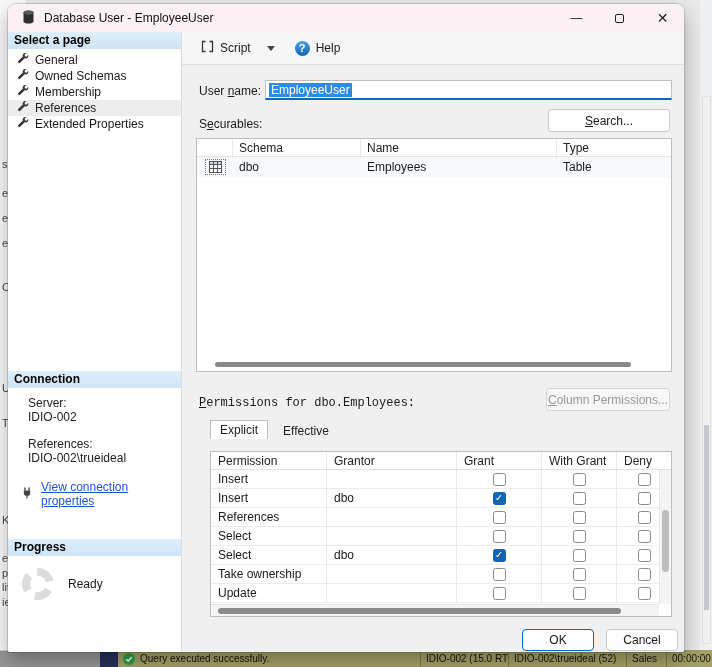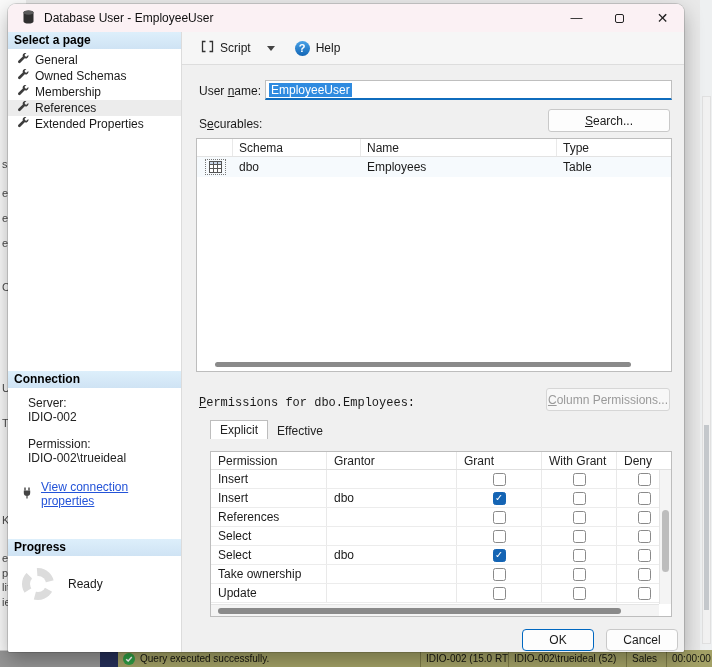--- a/index.html
+++ b/index.html
@@ -78,21 +78,21 @@
   .c-schema { width:128px; padding-left:6px; border-right:1px solid #e9e9e9; }
   .c-name { width:196px; padding-left:6px; border-right:1px solid #e9e9e9; }
   .c-type { flex:1; padding-left:6px; }
   .sec-row { display:flex; height:20px; background:#f6fafd; }
   .focus-dotted { outline:1px dotted #777; padding:1px 3px; display:inline-flex; }
   .sec-hscroll { position:absolute; left:6px; right:6px; bottom:3px; height:7px; }
   .sec-hthumb { position:absolute; left:12px; right:34px; top:1px; height:5px; background:#8a8a8a; border-radius:3px; }
   .perm-label { position:absolute; left:17px; top:331px;font-family:Liberation Mono, monospace; }
   .colperm-btn { position:absolute; top:323px; right:14px; width:124px; height:23px; background:#f7f7f7; border-color:#d6d6d6; color:#9a9a9a; }
   
-  .tabs { position:absolute; left:28px; top:355px; display:flex; height:19px; align-items:flex-end; }
+  .tabs { position:absolute; left:28px; top:355px; display:flex; height:19px; align-items:flex-end;gap:6px; }
   .tab { padding:2px 9px 1px; color:#222; }
   .tab.checked { background:#fff; border:1px solid #bdbdbd; border-bottom:none; height:19px; z-index:2; }
   
   .grid { position:absolute; left:28px; right:12px; top:386px; height:166px; background:#fff; border:1px solid #bdbdbd; overflow:hidden; }
   .g-head { display:flex; height:18px; border-bottom:1px solid #e0e0e0; color:#222; }
   .g-head > div, .g-row > div { display:flex; align-items:center; height:100%; }
   .g-perm { width:116px; padding-left:7px; border-right:1px solid #e9e9e9; }
   .g-grantor { width:130px; padding-left:7px; border-right:1px solid #e9e9e9; }
   .g-grant { width:85px; border-right:1px solid #e9e9e9; justify-content:center; }
   .g-wgrant { width:75px; border-right:1px solid #e9e9e9; justify-content:center; }
@@ -220,21 +220,21 @@
           <span>Extended Properties</span>
         </div>
       </div>
 
       <div class="conn-sec">
         <div class="section-header">Connection</div>
         <div class="conn-body">
           <div>Server:</div>
           <div>IDIO-002</div>
           <div class="conn-gap"></div>
-          <div>Permission:</div>
+          <div>References:</div>
           <div>IDIO-002\trueideal</div>
         </div>
         <div class="conn-link-row">
           <span>
             <svg width="12" height="12" viewBox="0 0 12 12">
                 <path d="M3 0.5v3M7 0.5v3" stroke="#444" stroke-width="1.4" fill="none"></path>
                 <path d="M1.8 3.5h6.4v2.2a3.2 3.2 0 0 1-6.4 0z" fill="#444"></path>
                 <path d="M5 9v2.5" stroke="#444" stroke-width="1.2" fill="none"></path>
               </svg>
           </span>

